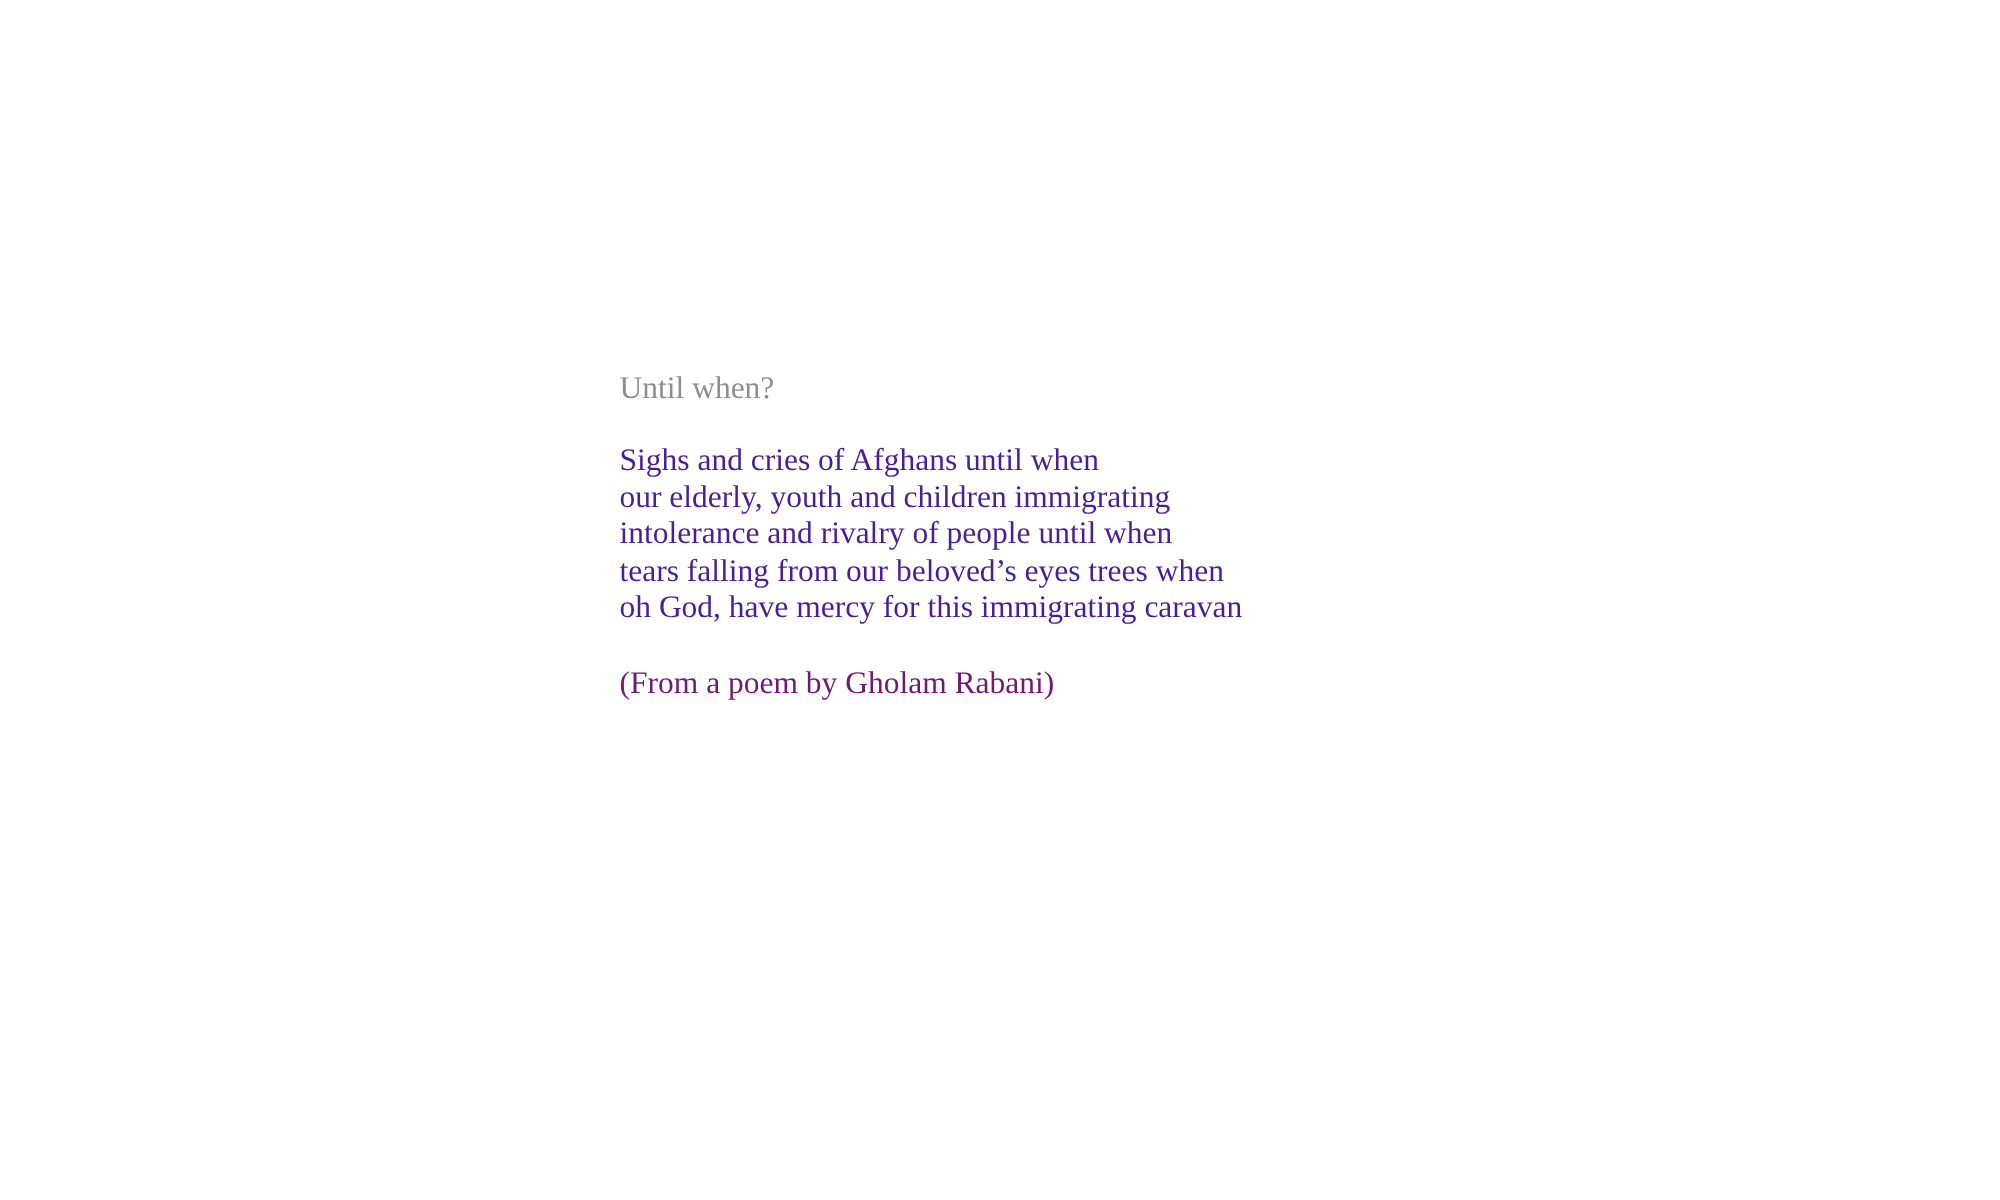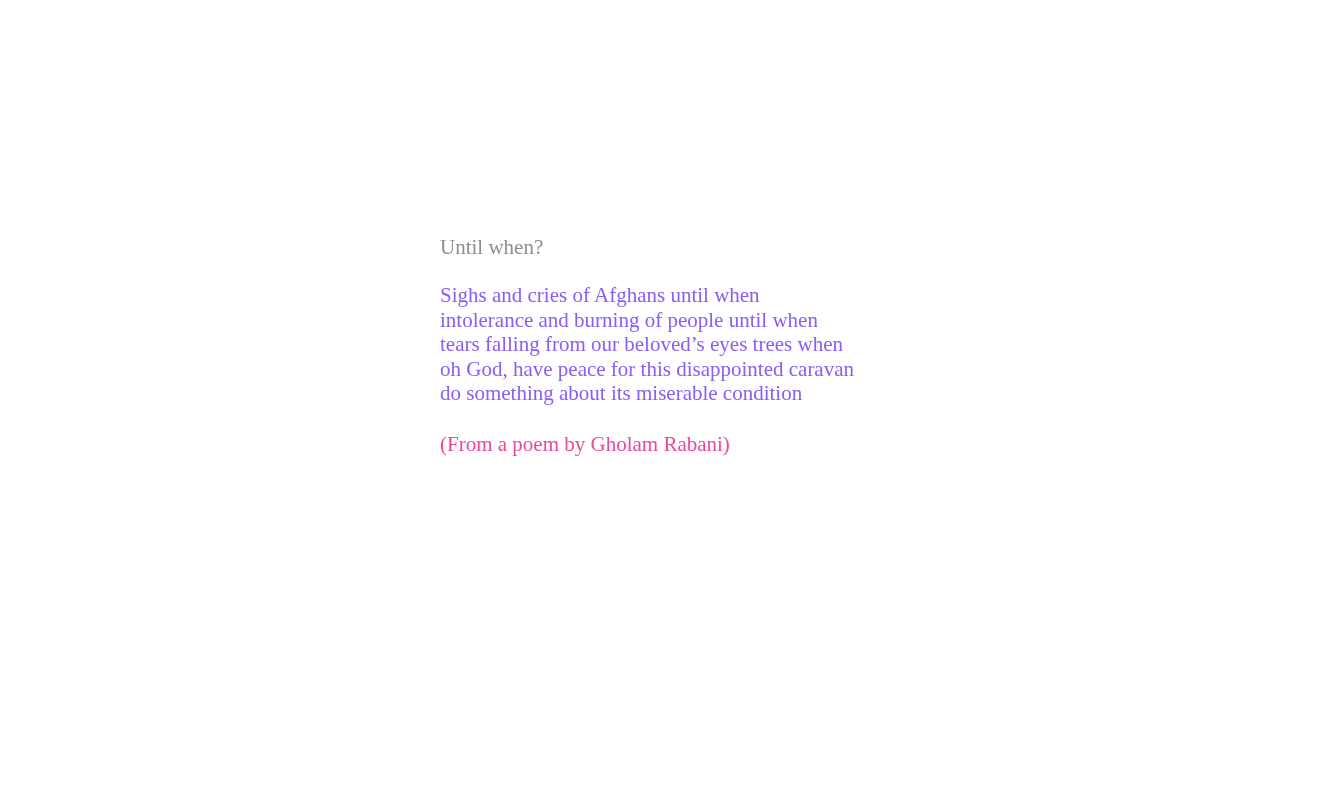--- a/index.html
+++ b/index.html
@@ -15,55 +15,54 @@
     overflow: hidden;
   }
   .page {
     position: relative;
     width: 1333px;
     height: 800px;
   }
   .poem-block {
     position: absolute;
     left: 413px;
-    top: 232px;
+    top: 243px;
     width: 700px;
-    margin-left: 27px;
   }
   .poem-title {
     font-size: 21px;
     line-height: 30px;
     color: #8e8e8e;
     margin: 0 0 21px 0;
     font-weight: normal;
   }
   .poem-body {
     margin: 0;
   }
   .poem-line {
     font-size: 21px;
     line-height: 24.6px;
-    color: #8b5cf6;
+    color: #4c1d95;
     white-space: pre;
   }
   .poem-attribution {
     font-size: 21px;
     line-height: 30px;
-    color: #ec4899;
+    color: #701a75;
     margin-top: 23px;
   }
 </style>
 </head>
 <body>
 
 <div class="page">
   <div class="poem-block">
     <div class="poem-title">Until when?</div>
     <div class="poem-body">
       <div class="poem-line">Sighs and cries of Afghans until when</div>
-      <div class="poem-line">intolerance and burning of people until when</div>
+      <div class="poem-line">our elderly, youth and children immigrating</div>
+      <div class="poem-line">intolerance and rivalry of people until when</div>
       <div class="poem-line">tears falling from our beloved’s eyes trees when</div>
-      <div class="poem-line">oh God, have peace for this disappointed caravan</div>
-      <div class="poem-line">do something about its miserable condition</div>
+      <div class="poem-line">oh God, have mercy for this immigrating caravan</div>
     </div>
     <div class="poem-attribution">(From a poem by Gholam Rabani)</div>
   </div>
 </div>
 
 </body></html>

